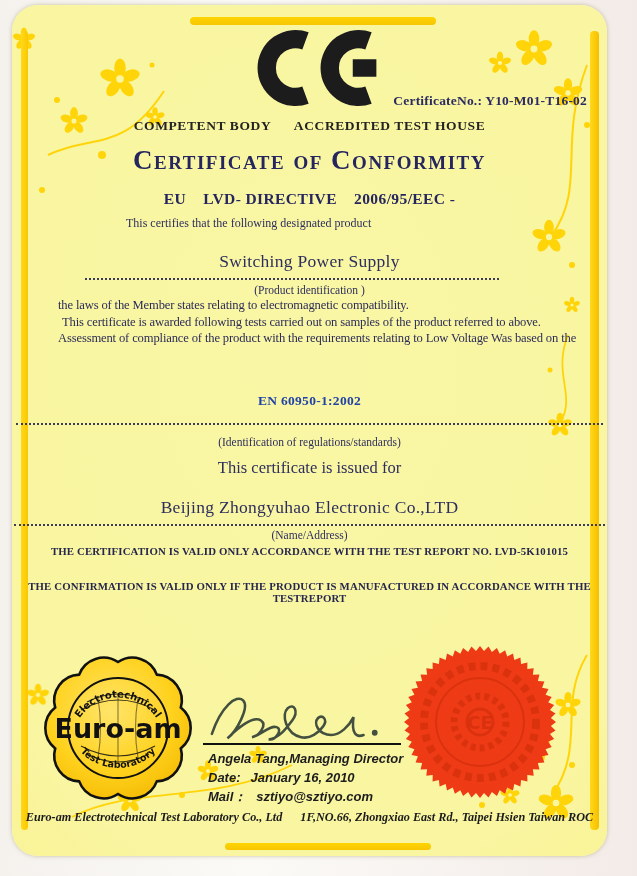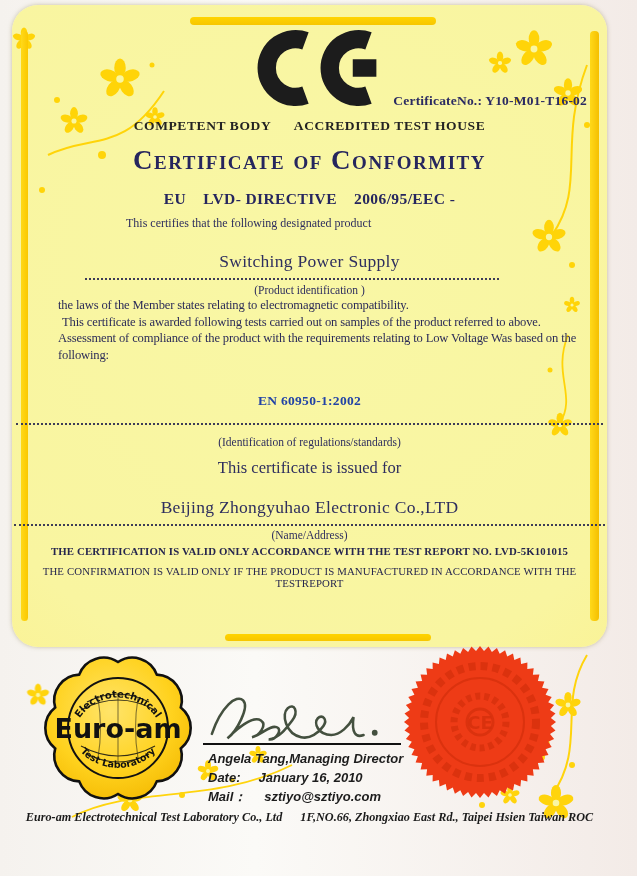--- a/index.html
+++ b/index.html
@@ -2,21 +2,21 @@
 <html><head>
 <meta charset="utf-8">
 <style>
   html,body{margin:0;padding:0;}
   body{
     width:637px;height:876px;position:relative;overflow:hidden;
     background:linear-gradient(90deg,#f5f2ee 0%,#fbfaf7 40%,#f3ebe7 100%);
     font-family:"Liberation Serif","DejaVu Serif",serif;
   }
   .page{
-    position:absolute;left:12px;top:5px;width:595px;height:642px;
+    position:absolute;left:12px;top:5px;width:595px;height:851px;
     border-radius:26px;
     background:radial-gradient(130% 120% at 50% 42%, #f9f7a5 0%, #f9f5a0 52%, #fbf08a 78%, #ffe446 96%, #ffdf2e 100%);
     box-shadow:0 0 4px rgba(150,140,90,.5);
   }
   .edge-stripe{position:absolute;background:linear-gradient(180deg,#ffd400,#f7c600);border-radius:4px;}
   .stripe-left{left:9px;top:26px;bottom:26px;width:7px;background:linear-gradient(90deg,#ffd91a,#fbc800);}
   .stripe-right{right:8px;top:26px;bottom:26px;width:9px;background:linear-gradient(90deg,#ffd91a,#f5bf00);}
   .stripe-top{left:178px;top:12px;width:246px;height:8px;}
   .stripe-bottom{left:213px;bottom:6px;width:206px;height:7px;}
 
@@ -37,27 +37,27 @@
   .caption-1{top:279px;}
   .caption-2{top:431px;}
   .caption-3{top:524px;}
   .body-par{top:292px;left:46px;width:536px;color:#2c2c58;font-size:12.6px;line-height:16.6px;}
   .body-par div{white-space:nowrap;letter-spacing:-0.15px;}
   .body-par div:nth-child(2){padding-left:4px;}
   .standard{top:388px;font-size:13.5px;font-weight:bold;color:#2243a6;letter-spacing:.3px;}
   .issued{top:453px;font-size:16.5px;color:#2e2e5e;}
   .company{top:492px;font-size:17.5px;color:#2e2e5e;letter-spacing:.3px;}
   .valid1{top:540px;font-size:10.8px;font-weight:bold;color:#26264e;letter-spacing:.15px;}
-  .valid2{top:560px;font-size:10.8px;font-weight:normal;color:#26264e;letter-spacing:.15px;}
+  .valid2{top:575px;font-size:10.8px;font-weight:bold;color:#26264e;letter-spacing:.15px;}
 
   .sig-line{top:738px;left:191px;width:198px;border-bottom:2.4px solid #111;}
   .sig-block{top:744px;left:196px;font-family:"Liberation Sans","DejaVu Sans",sans-serif;
              font-style:italic;font-weight:bold;color:#1d1d1d;font-size:13px;line-height:19px;}
   .sig-block .mail-value{margin-top:23px;}
-  .sig-block .lbl{margin-right:18px;}
+  .sig-block .lbl{margin-right:10px;}
 
   .footer{top:805px;font-size:12.2px;font-weight:bold;font-style:italic;color:#1b1b1b;}
   .footer span{margin:0 9px;}
 
   svg text{font-family:"DejaVu Sans","Liberation Sans",sans-serif;}
   .deco{pointer-events:none;}
 </style>
 </head>
 <body>
 
@@ -141,21 +141,20 @@
   <div class="abs intro">This certifies that the following designated product</div>
 
   <div class="abs center product">Switching Power Supply</div>
   <div class="abs dotted dotted-1"></div>
   <div class="abs center caption caption-1">(Product identification )</div>
 
   <div class="abs body-par">
     <div>the laws of the Member states relating to electromagnetic compatibility.</div>
     <div>This certificate is awarded following tests carried out on samples of the product referred to above.</div>
     <div>Assessment of compliance of the product with the requirements relating to Low Voltage Was based on the</div>
-    <div>following:</div>
   </div>
 
   <div class="abs center standard">EN 60950-1:2002</div>
   <div class="abs dotted dotted-2"></div>
   <div class="abs center issued">This certificate is issued for</div>
 
   <div class="abs center caption caption-2">(Identification of regulations/standards)</div>
   <div class="abs center company">Beijing Zhongyuhao Electronic Co.,LTD</div>
   <div class="abs dotted dotted-3"></div>
   <div class="abs center caption caption-3">(Name/Address)</div>

